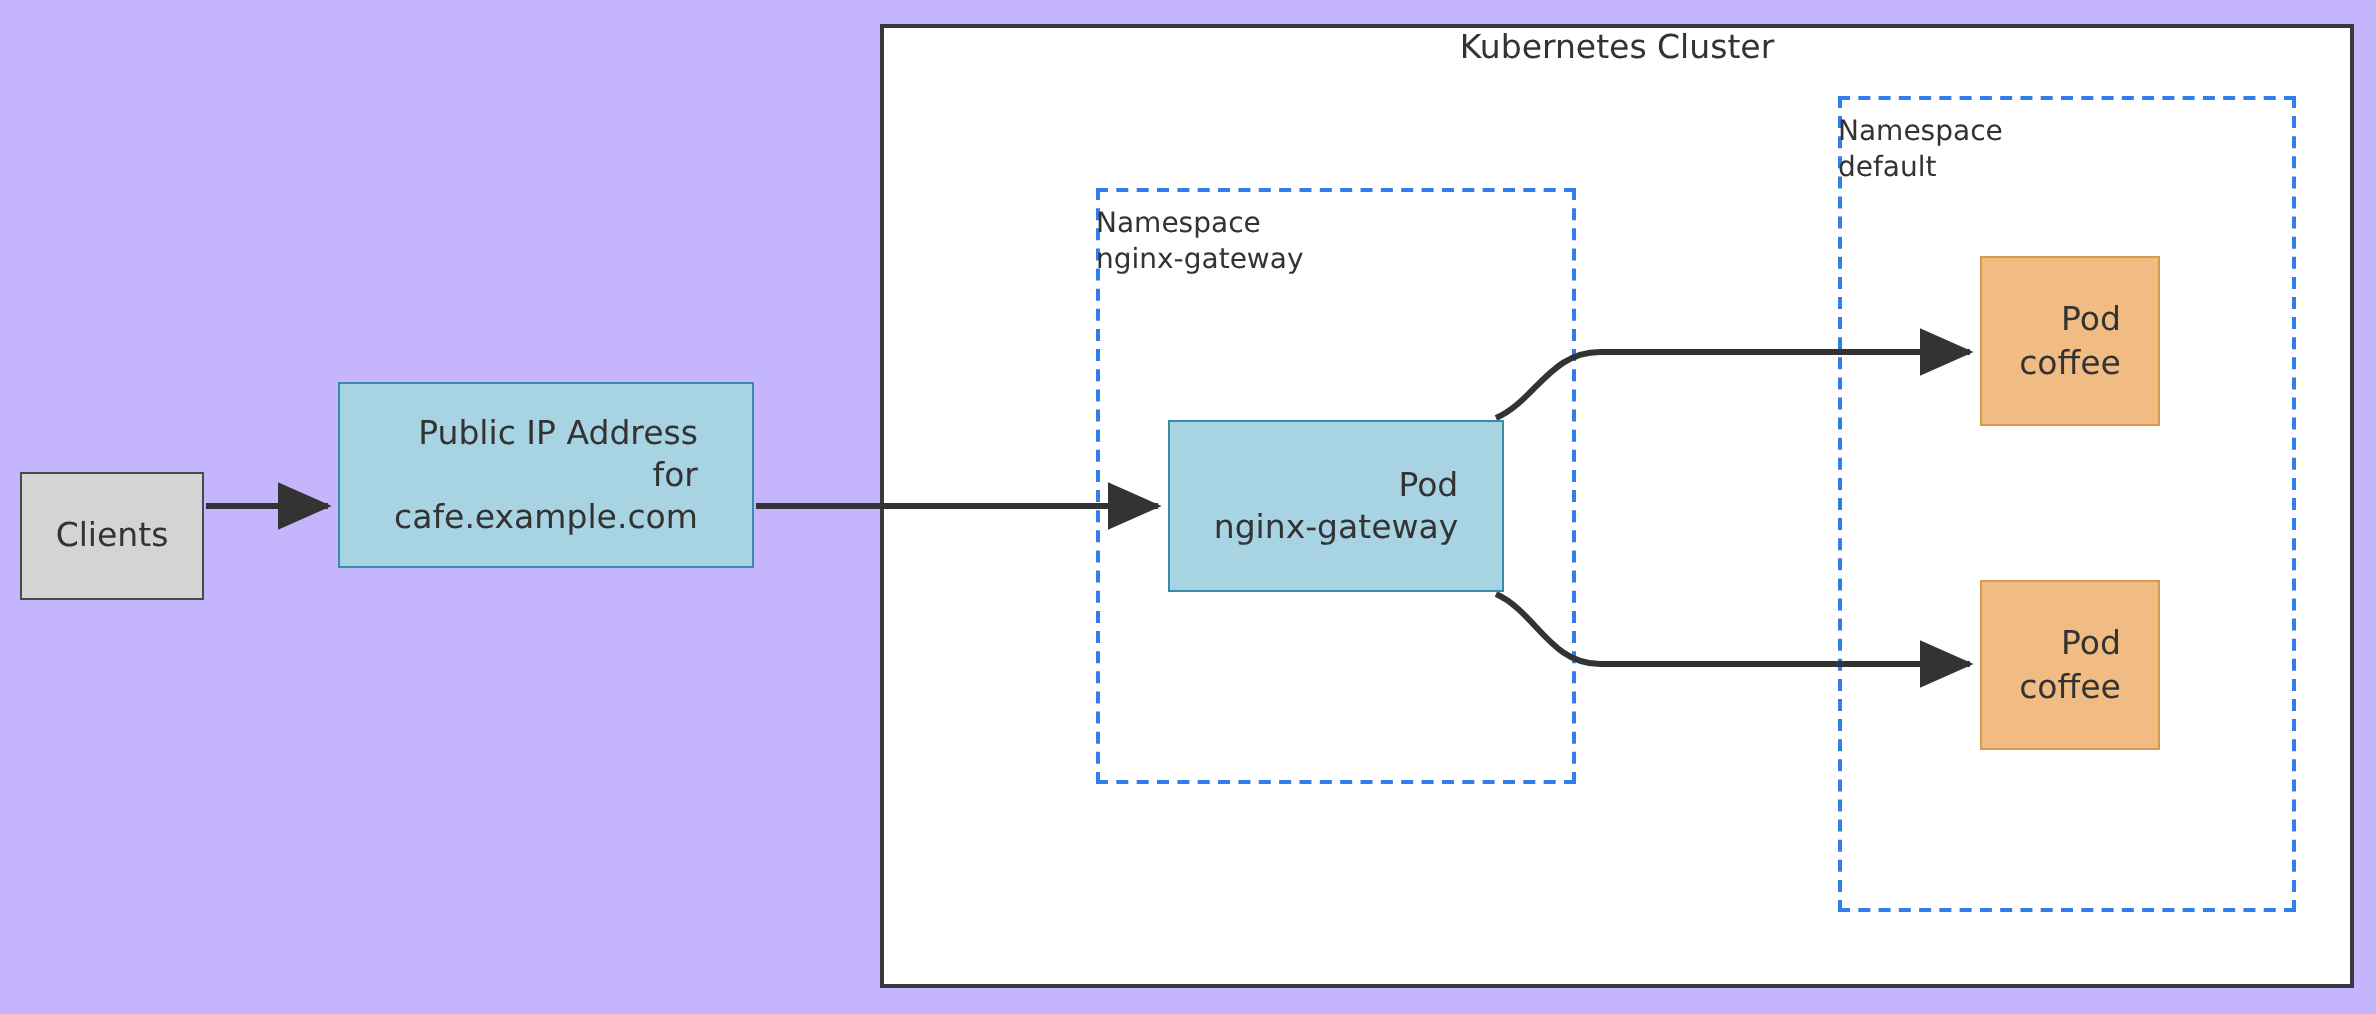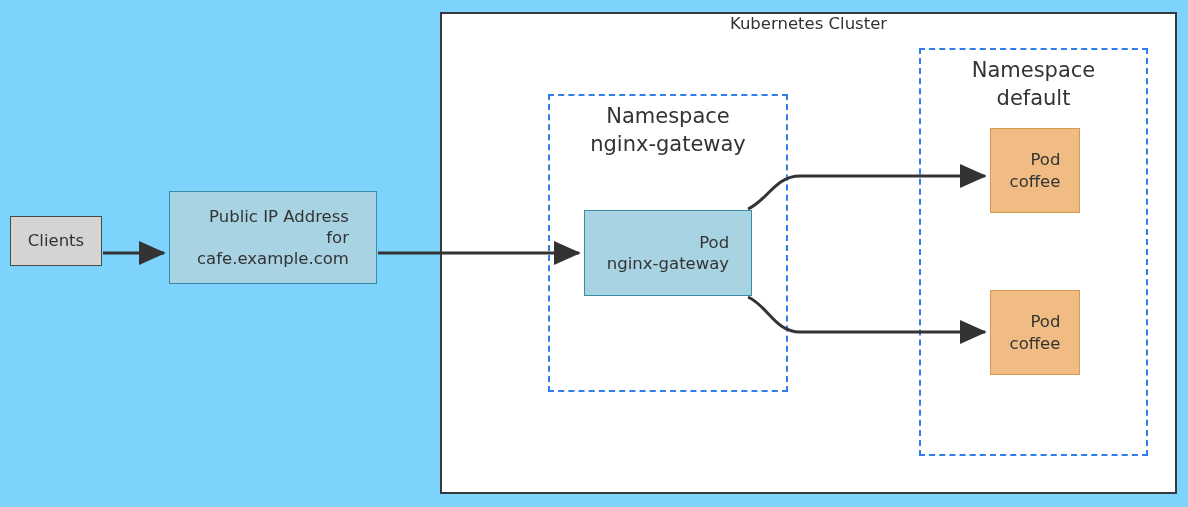--- a/index.html
+++ b/index.html
@@ -7,21 +7,21 @@
     padding: 0;
     background: #ffffff;
   }
   body {
     font-family: "DejaVu Sans", "Liberation Sans", sans-serif;
   }
   #canvas {
     position: relative;
     width: 1188px;
     height: 507px;
-    background: #7dd3fc;
+    background: #c4b5fd;
     overflow: hidden;
   }
   .box {
     position: absolute;
     box-sizing: border-box;
     display: flex;
     align-items: center;
     justify-content: center;
     text-align: right;
     line-height: 1.28;
@@ -62,43 +62,43 @@
     height: 298px;
   }
   #ns-default-frame {
     left: 919px;
     top: 48px;
     width: 229px;
     height: 408px;
   }
   .namespace-label {
     position: absolute;
-    text-align: center;
-    font-size: 21px;
+    text-align: left;
+    font-size: 14px;
     color: #333333;
     line-height: 1.32;
     white-space: pre-line;
   }
   #ns-nginx-gateway-label {
     left: 548px;
     top: 103px;
     width: 240px;
   }
   #ns-default-label {
     left: 919px;
     top: 57px;
     width: 229px;
   }
 
   
   #clients-box {
     left: 10px;
-    top: 216px;
+    top: 236px;
     width: 92px;
-    height: 50px;
+    height: 64px;
     background: #d4d4d4;
     border: 1.6px solid #4a4a4a;
     font-size: 16.5px;
   }
   #public-ip-box {
     left: 169px;
     top: 191px;
     width: 208px;
     height: 93px;
     background: #a8d3e2;

